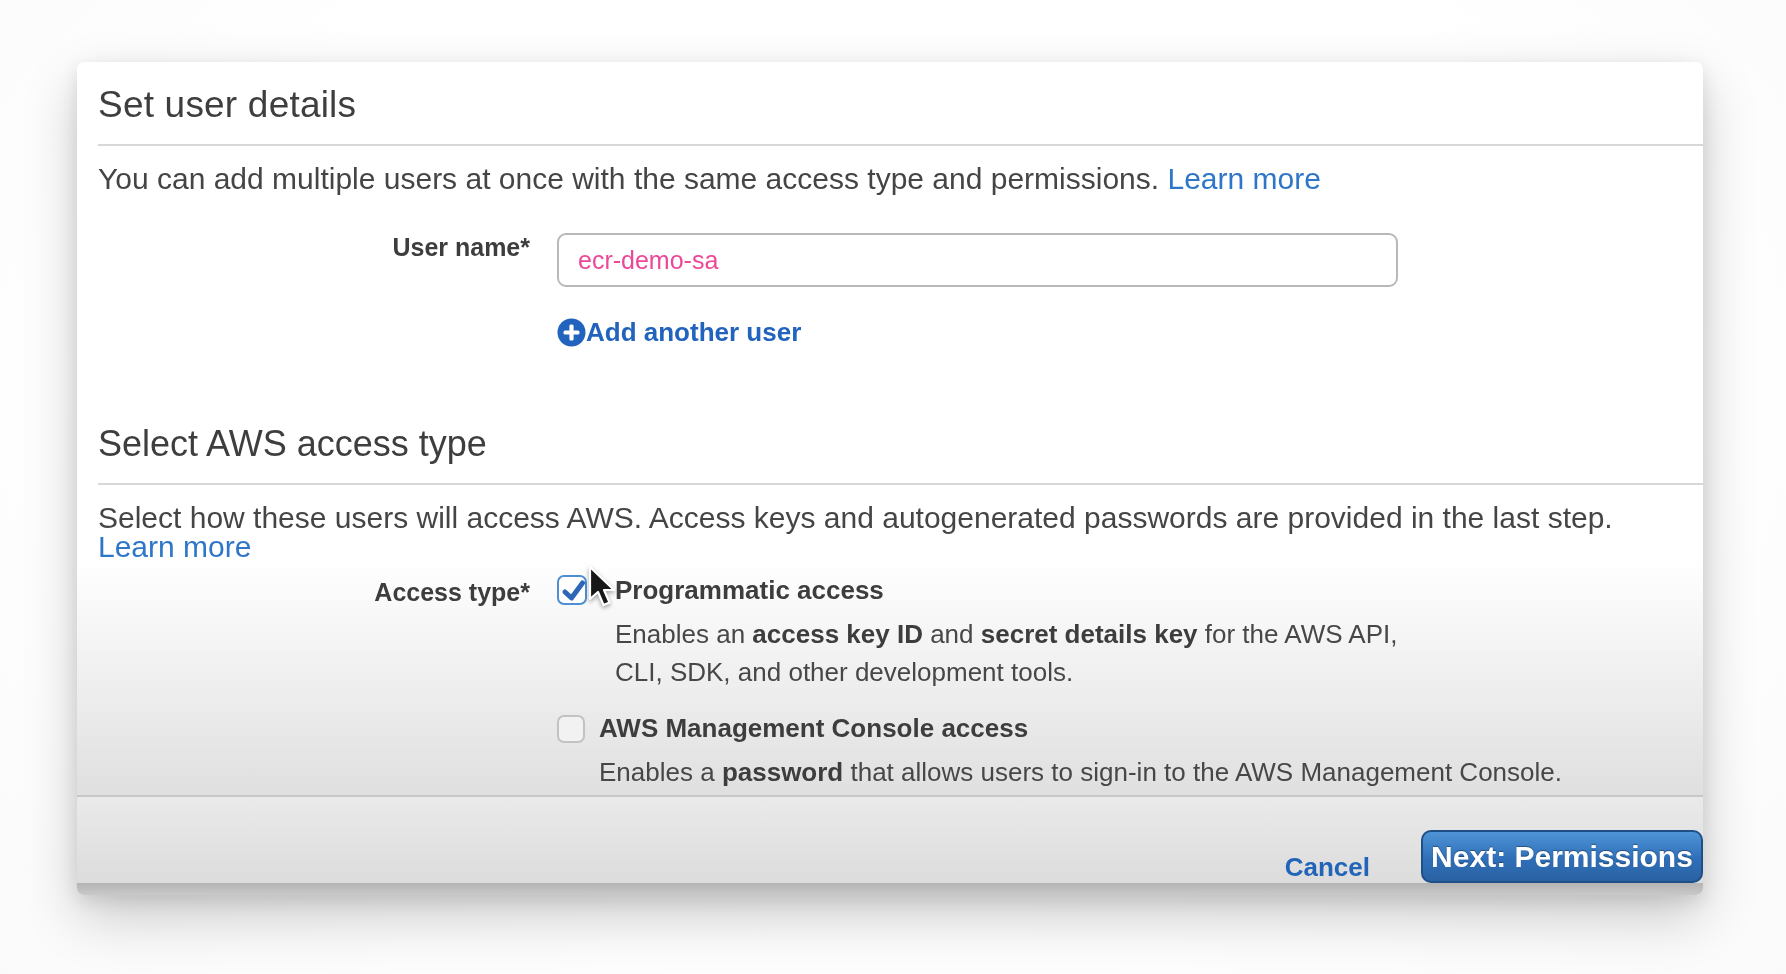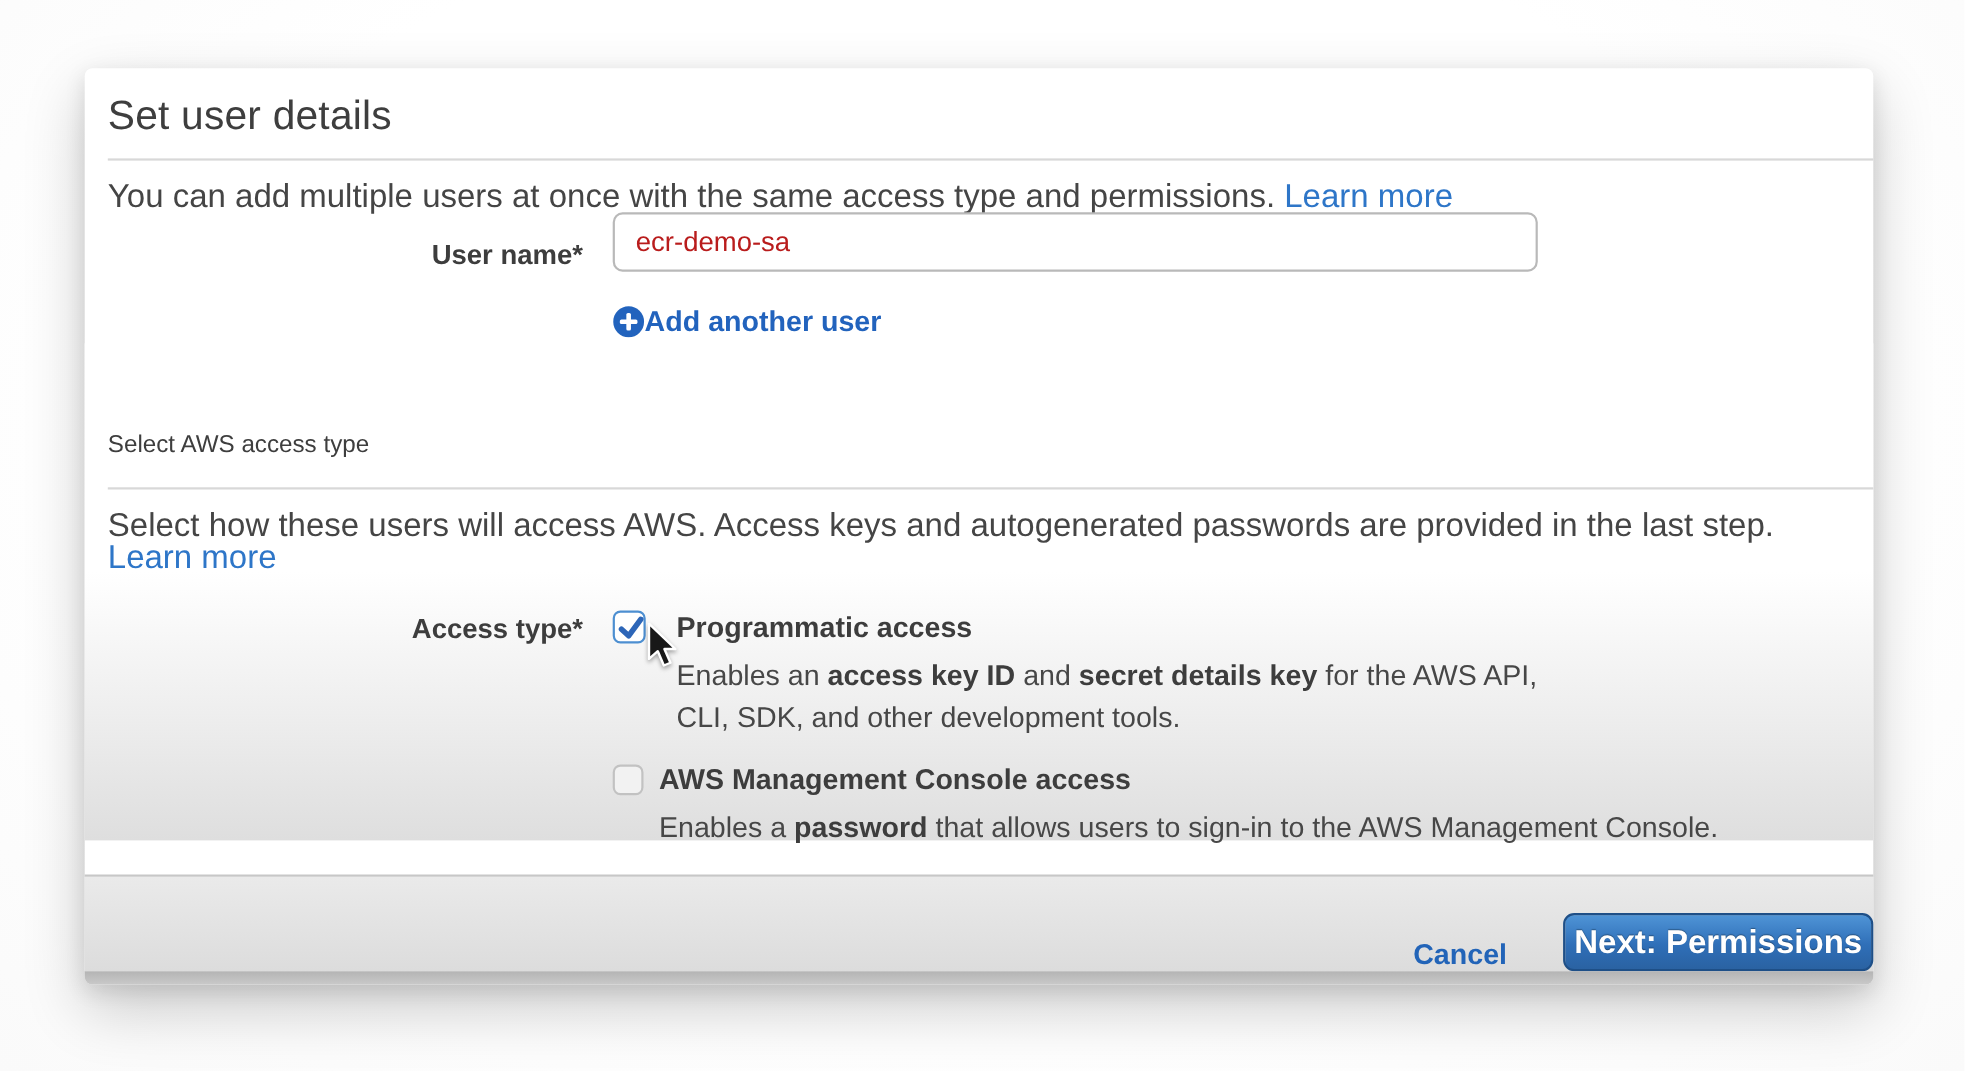--- a/index.html
+++ b/index.html
@@ -15,38 +15,38 @@
 
   .content { padding:0 24px 0 21px; }
 
   h1.page-title { padding-top:20px; font-size:37px; line-height:46px; font-weight:400;
                   color:#3e3e3e; letter-spacing:.2px; }
   .rule { height:2px; background:#d8d8d8; margin-top:16px; margin-right:-24px; }
 
   .desc { margin-top:18px; font-size:30px; line-height:29px; color:#454545; }
   .link { color:#2e76c8; text-decoration:none; cursor:pointer; }
 
-  .form-row { display:flex; align-items:flex-end; }
+  .form-row { margin-top:40px; display:flex; align-items:flex-start; }
   .flabel { width:432px; text-align:right; margin-right:27px;
             font-size:25px; font-weight:700; color:#3d3d3d; }
   .username-input { width:841px; height:54px; border:2px solid #b9b9b9; border-radius:9px;
-                    font-size:25px; color:#b91c1c; padding:0 19px; background:#fff; outline:none;
+                    font-size:25px; color:#ec4899; padding:0 19px; background:#fff; outline:none;
                     font-family:"Liberation Sans","DejaVu Sans",sans-serif; }
 
   .add-row { margin-top:30px; margin-left:459px; display:flex; align-items:center; }
   .plus-icon { width:29px; height:29px; display:block; }
   .add-label { font-size:26px; font-weight:700; color:#2263bd; }
 
   .section2 { margin-top:4px; height:452px;
               background:linear-gradient(180deg,#ffffff 0%,#ffffff 46%,#ededed 76%,#dedede 100%); }
-  h2.section-title { padding-top:73px; font-size:22px; line-height:38px; font-weight:400;
+  h2.section-title { padding-top:73px; font-size:36px; line-height:38px; font-weight:400;
                      color:#3e3e3e; }
   .section2 .rule { margin-top:20px; }
 
-  .access-row { margin-top:34px; display:flex; align-items:flex-start; }
+  .access-row { margin-top:14px; display:flex; align-items:flex-start; }
   .access-row .flabel { padding-top:3px; }
 
   .checkbox { width:30px; height:30px; border-radius:7px; background:#ffffff;
               border:2px solid #4d8fd1; flex:0 0 auto; position:relative; cursor:pointer; }
   .checkbox.unchecked { width:28px; height:28px; border:2px solid #c2c2c2; background:#f2f2f2;
                         margin-top:2px; }
   .checkbox svg { position:absolute; left:1px; top:0; }
 
   .opt-text { margin-left:28px; }
   .opt-title { font-size:26px; font-weight:700; color:#3d3d3d; line-height:30px; }

